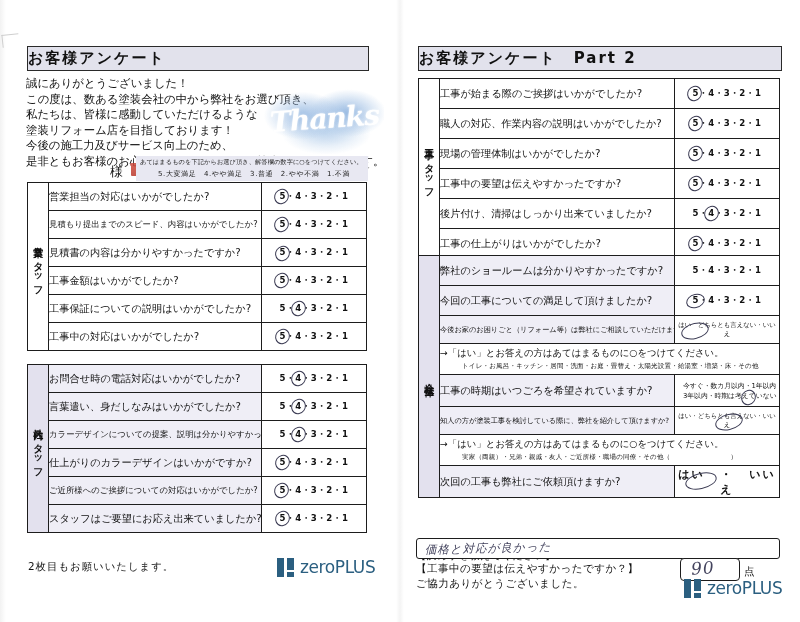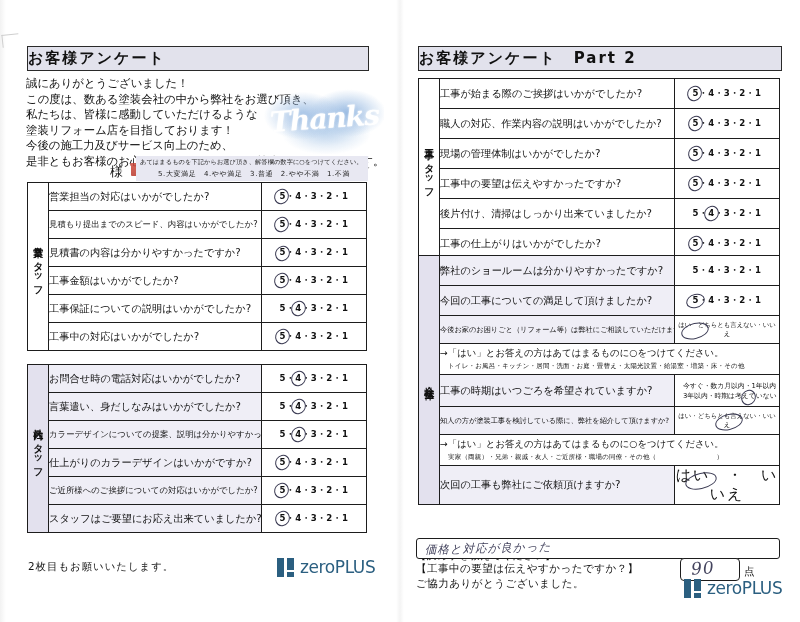--- a/index.html
+++ b/index.html
@@ -104,25 +104,25 @@
   }
   .q.small{font-size:8.4px;}
   .q.tiny{font-size:7.2px;}
   .ans{
     width:104px;text-align:center;
     font-size:8.6px;color:#111;letter-spacing:.5px;
     position:relative;font-weight:600;
   }
   .ans.opts{font-size:6.4px;letter-spacing:0;font-weight:400;margin-top:31px;}
   .ans.opts2{font-size:6.8px;letter-spacing:0;font-weight:400;line-height:10px;text-align:left;padding-left:8px;}
-  .ans.yn{font-size:15px;letter-spacing:2px;font-weight:400;}
+  .ans.yn{font-size:11px;letter-spacing:2px;font-weight:700;}
   .note{
     font-size:9.4px;color:#111;padding:2px 0 2px 12px;line-height:12px;
   }
-  .note .sub{font-size:6.5px;padding-left:8px;letter-spacing:.2px;display:block;margin-top:1px;}
+  .note .sub{font-size:6.5px;padding-left:22px;letter-spacing:.2px;display:block;margin-top:1px;}
   .rowL{background:#fff;}
   .rowP{background:#efeef6;}
   .catP{background:#e3e1ee;}
 
   
   .circ{
     position:absolute;
     width:13px;height:13px;
     border:1.3px solid #3a3a52;
     border-radius:50%;

